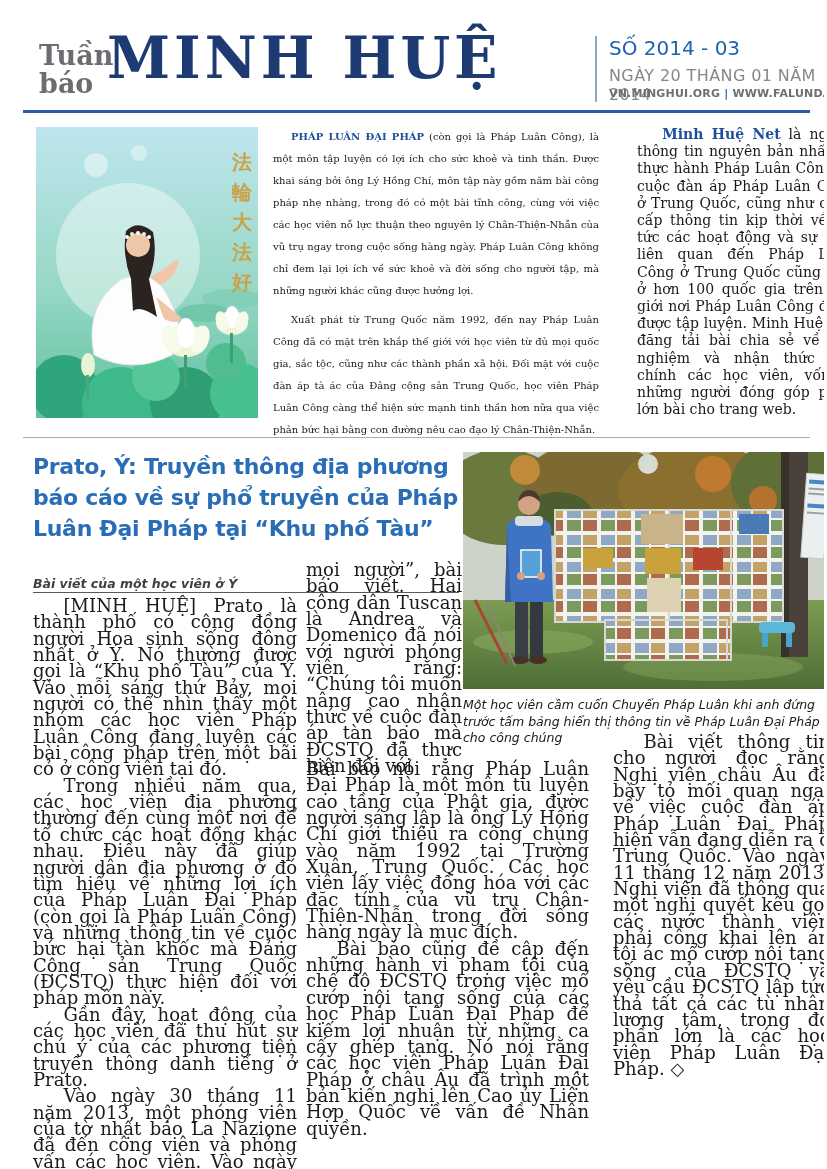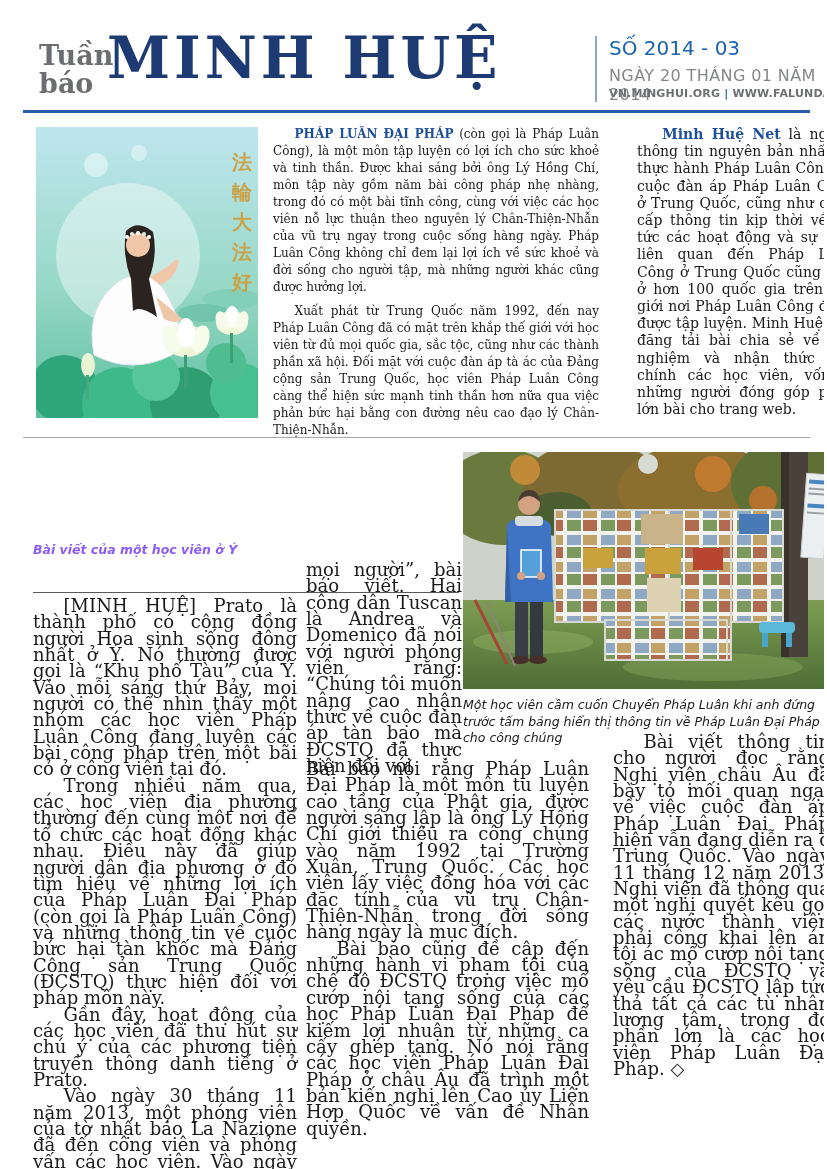--- a/index.html
+++ b/index.html
@@ -12,29 +12,29 @@
   .masthead-title { position:absolute; left:104px; top:24px; font-size:57px; font-weight:bold; color:#1d3b72; letter-spacing:4px; }
   .issue-divider { position:absolute; left:592px; top:36px; width:2px; height:66px; background:#8fa6c4; }
   .issue-no { position:absolute; left:606px; top:36px; font-family:"DejaVu Sans","Liberation Sans",sans-serif; font-weight:normal; font-size:20px; color:#1a63ae; }
   .issue-date { position:absolute; left:606px; top:66px; font-family:"DejaVu Sans","Liberation Sans",sans-serif; font-size:16px; color:#85878a; letter-spacing:0.4px; }
   .issue-urls { position:absolute; left:606px; top:87px; font-family:"DejaVu Sans","Liberation Sans",sans-serif; font-weight:bold; font-size:11px; color:#6d6f72; letter-spacing:0.2px; }
   .issue-urls .sep { color:#2b6cb4; padding:0 4px; }
   .header-rule { position:absolute; left:20px; top:110px; width:787px; height:3px; background:#2b5ca9; }
 
   
   .illustration { position:absolute; left:33px; top:127px; width:222px; height:291px; border-radius:0; overflow:hidden; }
-  .intro-col1 { position:absolute; left:270px; top:126px; width:326px; height:306px; font-size:12px; line-height:17px; text-align:justify; }
+  .intro-col1 { position:absolute; left:270px; top:126px; width:326px; height:306px; font-size:10px; line-height:22px; text-align:justify; }
   .intro-col2 { position:absolute; left:634px; top:126px; width:217px; height:308px; font-size:14px; line-height:17.2px; text-align:justify; }
   .intro-col1 p, .intro-col2 p { text-indent:1.8em; margin-bottom:7px; }
   .lead-blue { font-weight:bold; color:#1d4f9c; }
   .section-divider { position:absolute; left:20px; top:437px; width:787px; height:1px; background:#a7abae; }
 
   
   .headline { position:absolute; left:30px; top:451px; width:428px; font-family:"DejaVu Sans","Liberation Sans",sans-serif; font-weight:bold; font-size:22px; line-height:31px; letter-spacing:-0.3px; color:#2a6db7; }
-  .byline { position:absolute; left:30px; top:542px; width:300px; font-family:"DejaVu Sans","Liberation Sans",sans-serif; font-style:italic; font-size:12.5px; color:#8b5cf6; font-weight:bold; }
+  .byline { position:absolute; left:30px; top:576px; width:300px; font-family:"DejaVu Sans","Liberation Sans",sans-serif; font-style:italic; font-size:12.5px; color:#404040; font-weight:bold; }
   .byline-rule { position:absolute; left:30px; top:592px; width:426px; height:1px; background:#58595b; }
 
   .photo { position:absolute; left:460px; top:452px; width:367px; height:237px; overflow:hidden; }
   .photo-caption { position:absolute; left:460px; top:697px; width:365px; font-family:"DejaVu Sans","Liberation Sans",sans-serif; font-style:italic; font-size:12.5px; line-height:16.5px; color:#1a1a1a; }
 
   .bp { font-size:18px; line-height:16.35px; text-align:justify; }
   .bp p { text-indent:1.7em; }
   .body-col1 { position:absolute; left:30px; top:598px; width:264px; height:566px; }
   .body-col2a { position:absolute; left:303px; top:562px; width:156px; height:198px; }
   .body-col2a p { text-indent:0; }
@@ -125,20 +125,21 @@
   <div class="intro-col1">
     <p><span class="lead-blue">PHÁP LUÂN ĐẠI PHÁP</span><span> (còn gọi là Pháp Luân Công), là một môn tập luyện có lợi ích cho sức khoẻ và tinh thần. Được khai sáng bởi ông Lý Hồng Chí, môn tập này gồm năm bài công pháp nhẹ nhàng, trong đó có một bài tĩnh công, cùng với việc các học viên nỗ lực thuận theo nguyên lý Chân-Thiện-Nhẫn của vũ trụ ngay trong cuộc sống hàng ngày. Pháp Luân Công không chỉ đem lại lợi ích về sức khoẻ và đời sống cho người tập, mà những người khác cũng được hưởng lợi.</span></p>
     <p>Xuất phát từ Trung Quốc năm 1992, đến nay Pháp Luân Công đã có mặt trên khắp thế giới với học viên từ đủ mọi quốc gia, sắc tộc, cũng như các thành phần xã hội. Đối mặt với cuộc đàn áp tà ác của Đảng cộng sản Trung Quốc, học viên Pháp Luân Công càng thể hiện sức mạnh tinh thần hơn nữa qua việc phản bức hại bằng con đường nêu cao đạo lý Chân-Thiện-Nhẫn.</p>
   </div>
   <div class="intro-col2">
     <p><span class="lead-blue">Minh Huệ Net</span><span> là nguồn thông tin nguyên bản nhất về thực hành Pháp Luân Công và cuộc đàn áp Pháp Luân Công ở Trung Quốc, cũng như cung cấp thông tin kịp thời về tin tức các hoạt động và sự kiện liên quan đến Pháp Luân Công ở Trung Quốc cũng như ở hơn 100 quốc gia trên thế giới nơi Pháp Luân Công đang được tập luyện. Minh Huệ Net đăng tải bài chia sẻ về trải nghiệm và nhận thức của chính các học viên, vốn là những người đóng góp phần lớn bài cho trang web.</span></p>
   </div>
 
   <div class="section-divider"></div>
 
+  <h1 class="headline">Prato, Ý:  Truyền thông địa phương báo cáo về sự phổ truyền của Pháp Luân Đại Pháp tại “Khu phố Tàu”</h1>
   <div class="byline">Bài viết của một học viên ở Ý</div>
   <div class="byline-rule"></div>
 
   <div class="photo">
     <svg width="367" height="237" viewBox="0 0 367 237">
       <defs>
         <linearGradient id="grass" x1="0" y1="0" x2="0" y2="1">
           <stop offset="0" stop-color="#7d9c52"></stop>
           <stop offset="1" stop-color="#4f6e36"></stop>
         </linearGradient>

